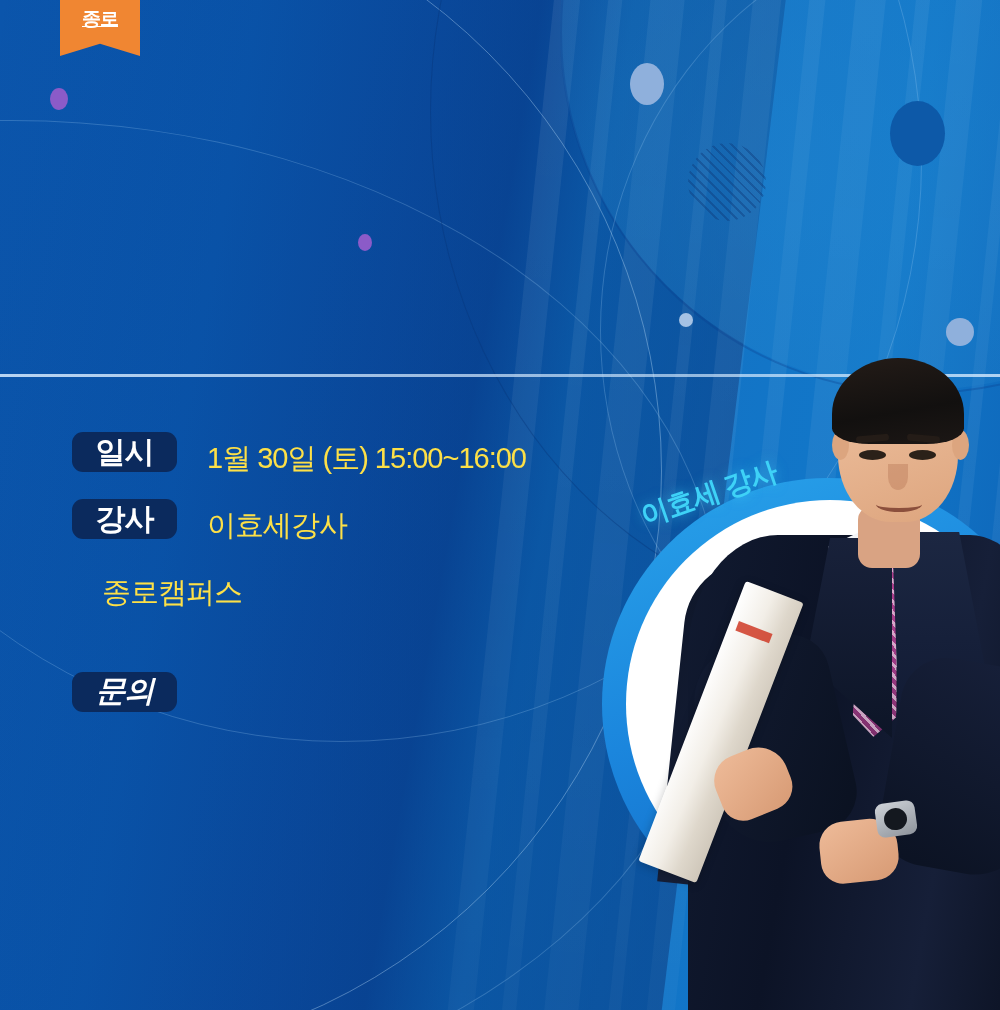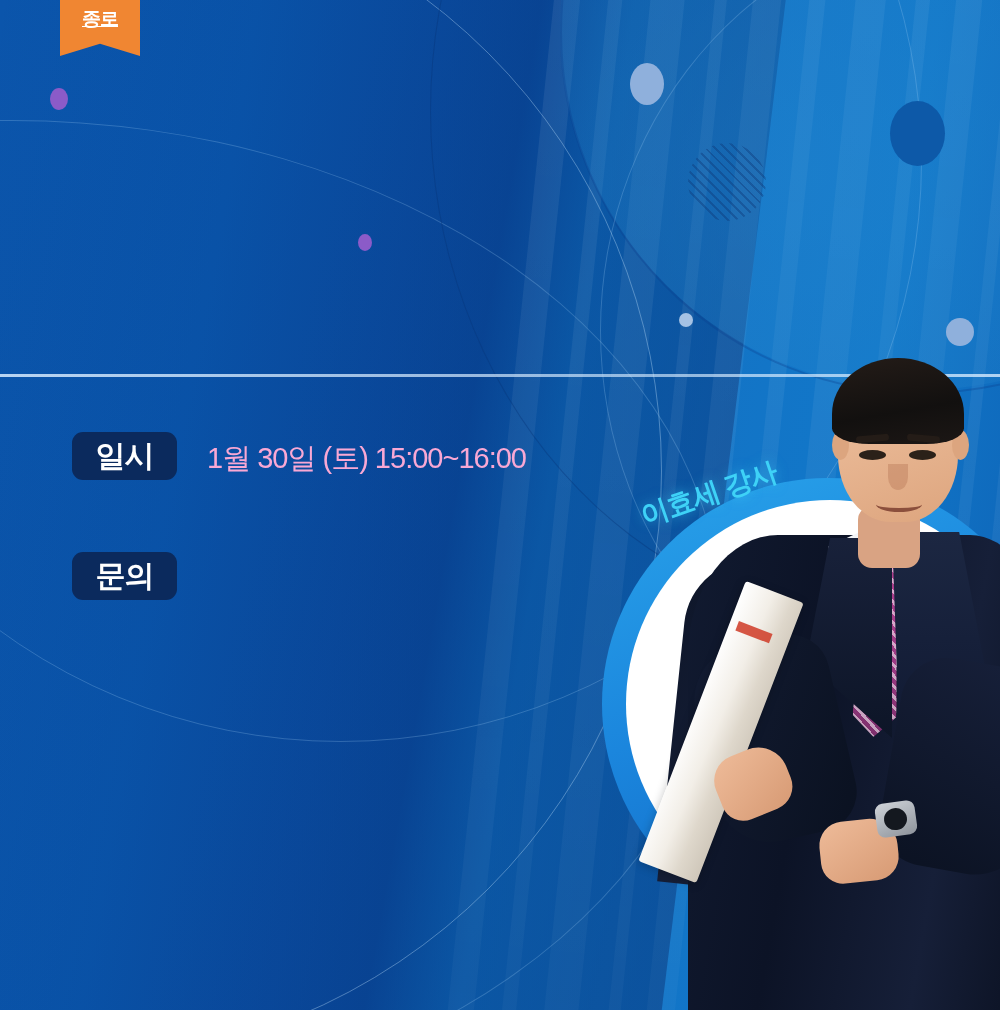--- a/index.html
+++ b/index.html
@@ -169,44 +169,44 @@
     width: 560px;
   }
   .info-row {
     display: flex;
     align-items: flex-start;
     margin-bottom: 20px;
   }
   .badge {
     flex: 0 0 auto;
     width: 105px;
-    height: 48px;
+    height: 40px;
     border-radius: 11px;
     background: #0b2a5d;
     color: #ffffff;
     font-size: 30px;
     font-weight: bold;
     letter-spacing: -1px;
     display: flex;
     align-items: center;
     justify-content: center;
     box-sizing: border-box;
   }
   .value {
-    color: #f9a8d4;
+    color: #fde047;
     font-size: 29px;
     font-weight: normal;
     letter-spacing: -1px;
     line-height: 1.42;
     margin-left: 30px;
     padding-top: 6px;
     white-space: pre-line;
   }
   .row-apply { margin-bottom: 26px; }
-  .row-contact .badge { margin-top: 6px; }
+  .row-contact .badge { margin-top: 12px; font-style: italic; }
 
   
   .portrait-wrap {
     position: absolute;
     left: 560px;
     top: 300px;
     width: 470px;
     height: 720px;
   }
   .circle-ring {
@@ -553,23 +553,28 @@
     <div class="name-tag">이효세 강사</div>
   </div>
 
   <div class="info">
 
     <div class="info-row">
       <div class="badge">일시</div>
       <div class="value">1월 30일 (토) 15:00~16:00</div>
     </div>
 
-
-
     <div class="info-row">
+      <div class="badge">강사</div>
+      <div class="value">이효세강사</div>
+    </div>
+
+
+    <div class="info-row">
+      <div class="value">종로캠퍼스</div>
     </div>
 
     <div class="info-row row-apply">
     </div>
 
     <div class="info-row row-contact">
       <div class="badge">문의</div>
     </div>
 
   </div>

